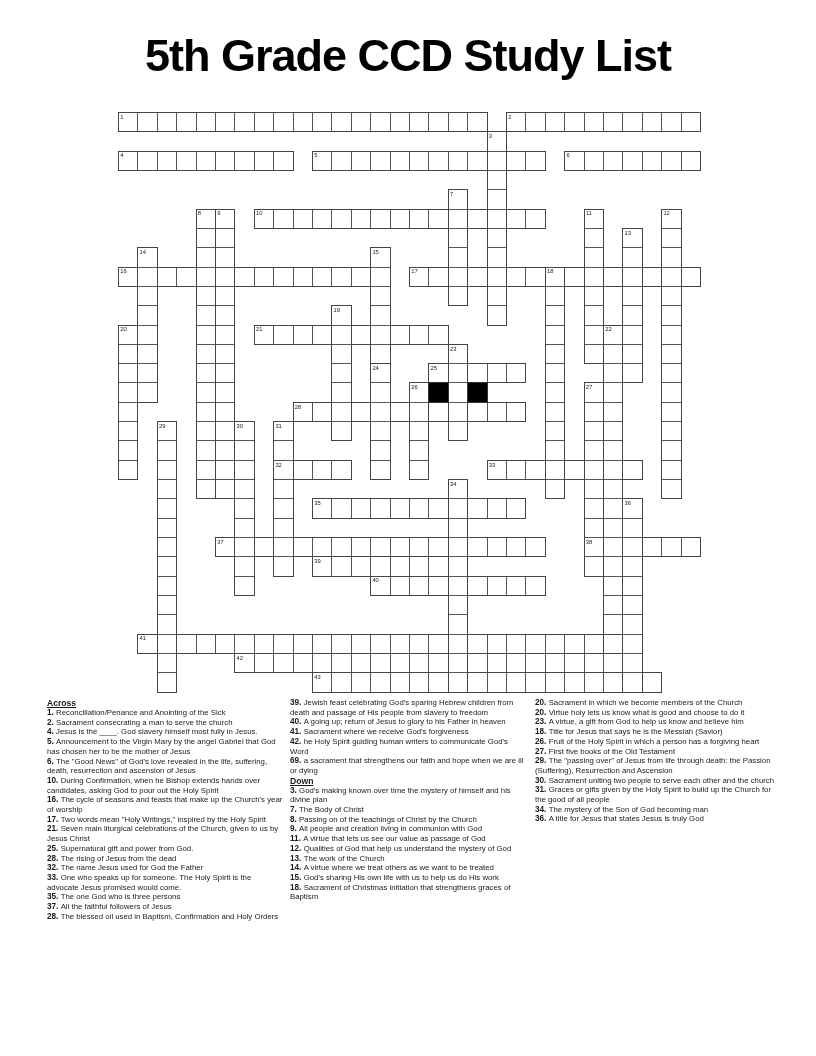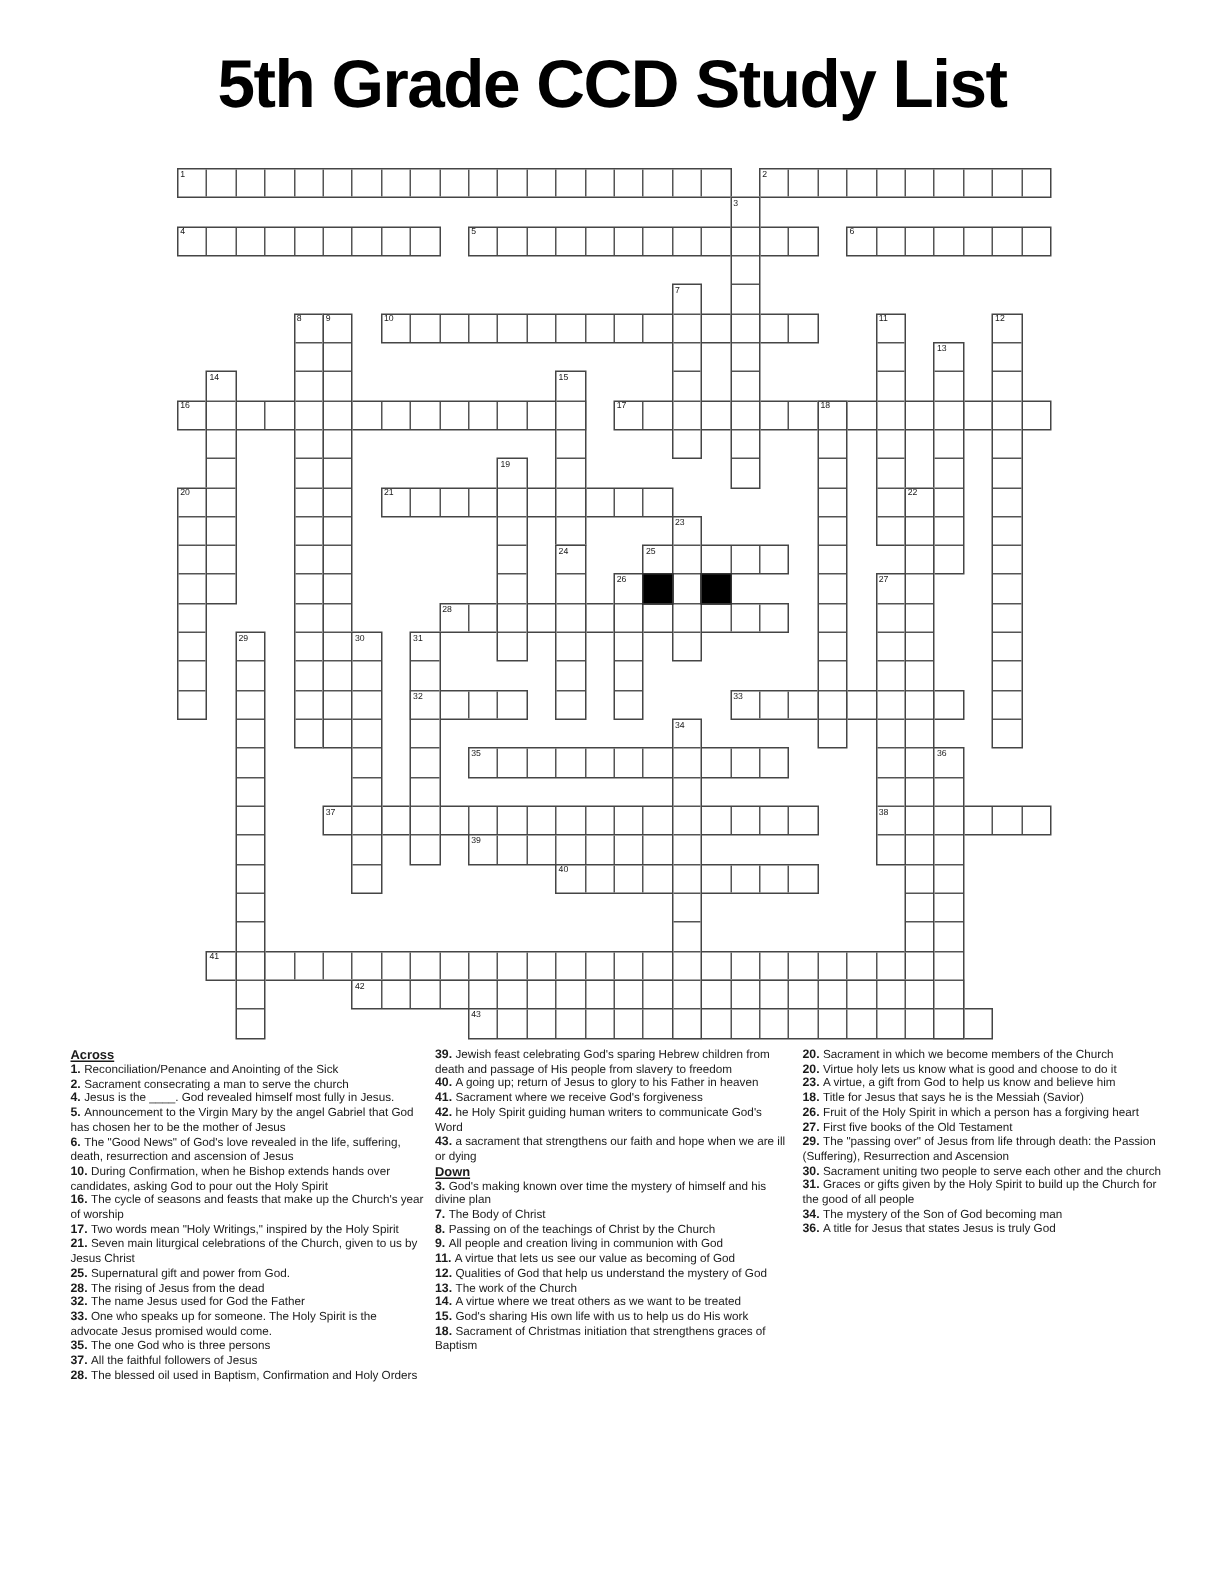--- a/index.html
+++ b/index.html
@@ -586,21 +586,21 @@
       <span class="gridnum" style="left: 275.4px; top: 422.92px;">31</span>
       <span class="gridnum" style="left: 450px; top: 480.88px;">34</span>
       <span class="gridnum" style="left: 624.6px; top: 500.2px;">36</span>
     </div>
 
   <div class="clue-col" style="left:47px;width:237px;">
     <div class="heading">Across</div>
     <div id="across-part1">
         <div class="clue"><b>1. </b><span>Reconciliation/Penance and Anointing of the Sick</span></div>
         <div class="clue"><b>2. </b><span>Sacrament consecrating a man to serve the church</span></div>
-        <div class="clue"><b>4. </b><span>Jesus is the ____. God revealed himself most fully in Jesus.</span></div>
+        <div class="clue"><b>4. </b><span>Jesus is the ____. God slavery himself most fully in Jesus.</span></div>
         <div class="clue"><b>5. </b><span>Announcement to the Virgin Mary by the angel Gabriel that God has chosen her to be the mother of Jesus</span></div>
         <div class="clue"><b>6. </b><span>The "Good News" of God's love revealed in the life, suffering, death, resurrection and ascension of Jesus</span></div>
         <div class="clue"><b>10. </b><span>During Confirmation, when he Bishop extends hands over candidates, asking God to pour out the Holy Spirit</span></div>
         <div class="clue"><b>16. </b><span>The cycle of seasons and feasts that make up the Church's year of worship</span></div>
         <div class="clue"><b>17. </b><span>Two words mean "Holy Writings," inspired by the Holy Spirit</span></div>
         <div class="clue"><b>21. </b><span>Seven main liturgical celebrations of the Church, given to us by Jesus Christ</span></div>
         <div class="clue"><b>25. </b><span>Supernatural gift and power from God.</span></div>
         <div class="clue"><b>28. </b><span>The rising of Jesus from the dead</span></div>
         <div class="clue"><b>32. </b><span>The name Jesus used for God the Father</span></div>
         <div class="clue"><b>33. </b><span>One who speaks up for someone. The Holy Spirit is the advocate Jesus promised would come.</span></div>
@@ -609,29 +609,29 @@
         <div class="clue"><b>28. </b><span>The blessed oil used in Baptism, Confirmation and Holy Orders</span></div>
       </div>
   </div>
 
   <div class="clue-col" style="left:290px;width:238px;">
     <div id="across-part2">
         <div class="clue"><b>39. </b><span>Jewish feast celebrating God's sparing Hebrew children from death and passage of His people from slavery to freedom</span></div>
         <div class="clue"><b>40. </b><span>A going up; return of Jesus to glory to his Father in heaven</span></div>
         <div class="clue"><b>41. </b><span>Sacrament where we receive God's forgiveness</span></div>
         <div class="clue"><b>42. </b><span>he Holy Spirit guiding human writers to communicate God's Word</span></div>
-        <div class="clue"><b>43. </b><span>a sacrament that strengthens our faith and hope when we are ill or dying</span></div>
+        <div class="clue"><b>69. </b><span>a sacrament that strengthens our faith and hope when we are ill or dying</span></div>
       </div>
     <div class="heading">Down</div>
     <div id="down-part1">
         <div class="clue"><b>3. </b><span>God's making known over time the mystery of himself and his divine plan</span></div>
         <div class="clue"><b>7. </b><span>The Body of Christ</span></div>
         <div class="clue"><b>8. </b><span>Passing on of the teachings of Christ by the Church</span></div>
         <div class="clue"><b>9. </b><span>All people and creation living in communion with God</span></div>
-        <div class="clue"><b>11. </b><span>A virtue that lets us see our value as becoming of God</span></div>
+        <div class="clue"><b>11. </b><span>A virtue that lets us see our value as passage of God</span></div>
         <div class="clue"><b>12. </b><span>Qualities of God that help us understand the mystery of God</span></div>
         <div class="clue"><b>13. </b><span>The work of the Church</span></div>
         <div class="clue"><b>14. </b><span>A virtue where we treat others as we want to be treated</span></div>
         <div class="clue"><b>15. </b><span>God's sharing His own life with us to help us do His work</span></div>
         <div class="clue"><b>18. </b><span>Sacrament of Christmas initiation that strengthens graces of Baptism</span></div>
       </div>
   </div>
 
   <div class="clue-col" style="left:535px;width:240px;">
     <div id="down-part2">

